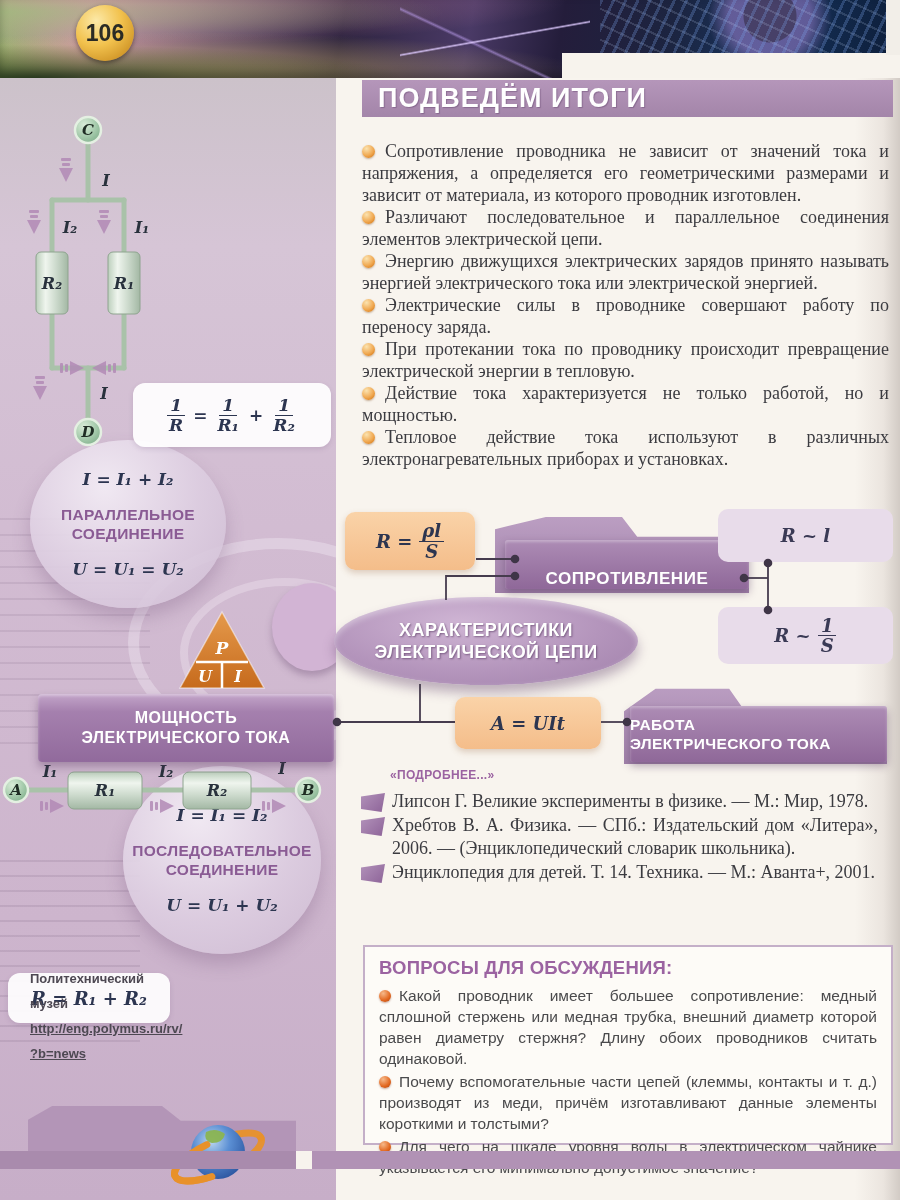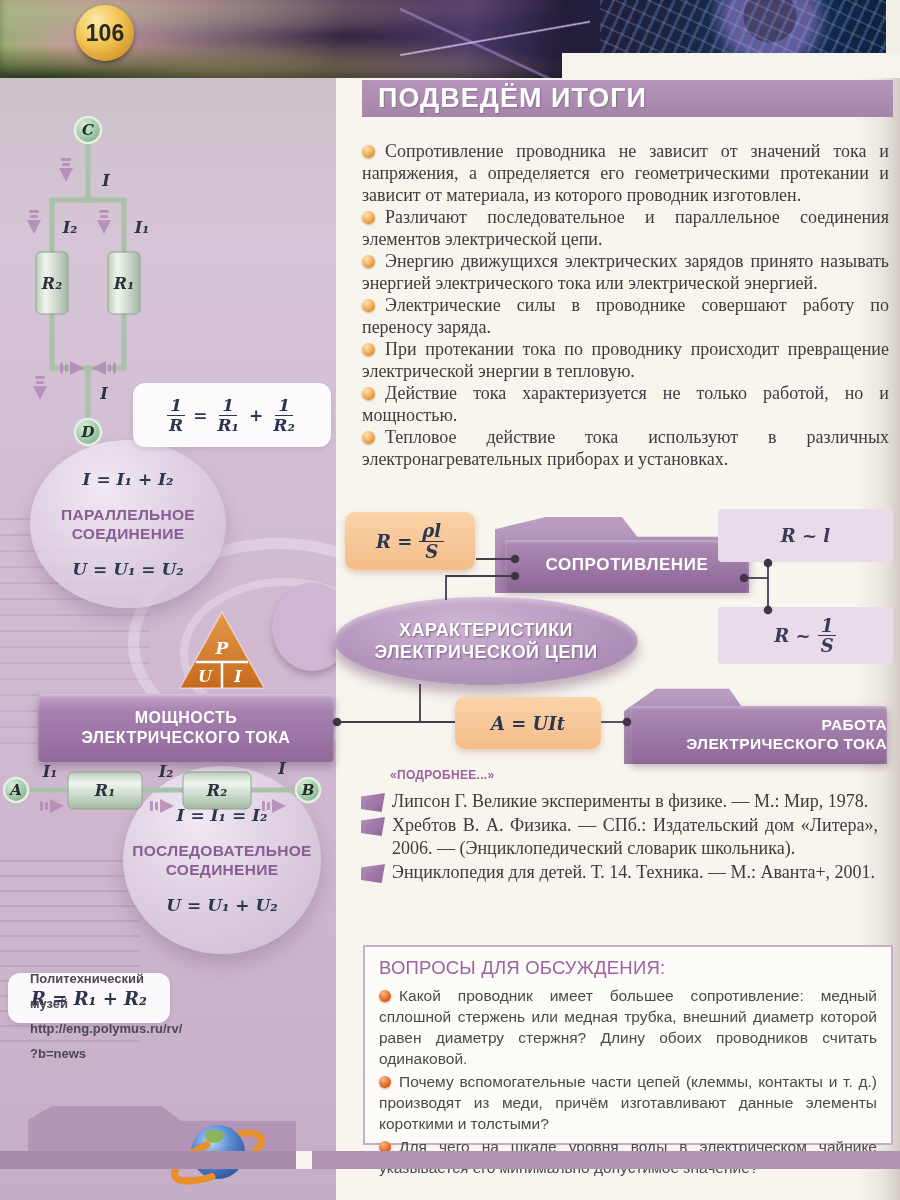--- a/index.html
+++ b/index.html
@@ -59,21 +59,21 @@
 
   
   .wbox{background:rgba(255,255,255,.92);border-radius:12px;display:flex;align-items:center;justify-content:center;
     gap:7px;font-family:"DejaVu Serif",serif;font-style:italic;font-weight:bold;color:#2c3550;
     box-shadow:0 2px 5px rgba(120,90,130,.2);}
   .par-formula{left:133px;top:305px;width:198px;height:64px;font-size:17px;}
   .ser-formula{left:8px;top:895px;width:162px;height:50px;font-size:18px;}
 
   
   .museum{left:30px;top:888px;width:270px;color:#4d4852;font-size:13px;line-height:25px;font-weight:bold;}
-  .museum .url-line{}
+  .museum .url-line{text-decoration:underline;}
 
   .bottom-tab{left:28px;top:1028px;width:268px;height:46px;background:#af90b4;opacity:.85;
     clip-path:polygon(0 100%,0 30%,9% 0,50% 0,57% 32%,100% 32%,100% 100%);}
   .globe{left:166px;top:1032px;width:104px;height:88px;}
 
   
   .page{left:336px;top:78px;width:564px;height:1122px;
     background:linear-gradient(90deg,#f8f4ee 0%,#f8f4ee 92%,#ebe5df 97%,#d2cbc5 100%);}
 
   .header-bar{left:362px;top:80px;width:531px;height:37px;
@@ -89,43 +89,43 @@
     box-shadow:0 1px 2px rgba(120,70,20,.4);}
 
   
   .obox{background:linear-gradient(180deg,#fad3a8,#f4bd8a);border-radius:10px;
     display:flex;align-items:center;justify-content:center;gap:7px;
     color:#2c3550;font-family:"DejaVu Serif",serif;font-style:italic;font-weight:bold;
     box-shadow:0 3px 6px rgba(150,100,60,.28);}
   .rho-box{left:345px;top:512px;width:130px;height:58px;font-size:18px;}
   .auit-box{left:455px;top:697px;width:146px;height:52px;font-size:18px;}
 
-  .lbox{background:#e8dcea;border-radius:4px;display:flex;align-items:center;justify-content:center;gap:7px;
+  .lbox{background:#e8dcea;border-radius:10px;display:flex;align-items:center;justify-content:center;gap:7px;
     color:#3a3a55;font-family:"DejaVu Serif",serif;font-style:italic;font-weight:bold;}
   .rl-box{left:718px;top:509px;width:175px;height:53px;font-size:18px;}
   .rs-box{left:718px;top:607px;width:175px;height:57px;font-size:18px;}
 
   .frac{display:inline-flex;flex-direction:column;align-items:center;line-height:1.08;}
   .frac .fnum{padding:0 3px;border-bottom:1.6px solid currentColor;}
   .frac .fden{padding:0 3px;}
 
   .folder-back{background:linear-gradient(180deg,#bb9ec2,#a081a9);}
   .res-back{left:495px;top:517px;width:254px;height:76px;
     clip-path:polygon(0 100%,0 16%,20% 0,50% 0,56% 26%,100% 26%,100% 100%);}
   .res-front{left:505px;top:540px;width:244px;height:49px;border-radius:3px;
     background:linear-gradient(180deg,#ad8cb5,#8f6899);
     box-shadow:0 4px 8px rgba(80,50,90,.4), inset 0 2px 3px rgba(255,255,255,.3);
-    display:flex;align-items:center;justify-content:center;
+    display:flex;align-items:flex-end;justify-content:center;
     color:#fff;font-weight:bold;font-size:17px;letter-spacing:.6px;}
   .work-back{left:624px;top:684px;width:263px;height:80px;
     clip-path:polygon(0 100%,0 34%,12% 6%,40% 6%,46% 34%,100% 34%,100% 100%);}
   .work-front{left:630px;top:706px;width:257px;height:56px;border-radius:3px;
     background:linear-gradient(180deg,#ad8cb5,#8f6899);
     box-shadow:0 4px 8px rgba(80,50,90,.4), inset 0 2px 3px rgba(255,255,255,.3);
-    display:flex;flex-direction:column;align-items:flex-end;justify-content:center;
+    display:flex;flex-direction:column;align-items:flex-start;justify-content:center;
     color:#fff;font-weight:bold;font-size:15.5px;line-height:19px;letter-spacing:.4px;}
   .power-banner{left:38px;top:694px;width:296px;height:68px;border-radius:4px;
     background:linear-gradient(180deg,#c3a5c9 0%,#a580ae 26%,#916a9c 100%);
     box-shadow:0 5px 9px rgba(80,50,90,.35), inset 0 2px 3px rgba(255,255,255,.35);
     color:#fff;font-weight:bold;display:flex;flex-direction:column;align-items:center;justify-content:center;
     font-size:16px;line-height:20px;letter-spacing:.5px;}
 
   .center-ellipse{left:334px;top:597px;width:304px;height:88px;border-radius:50%;
     background:radial-gradient(ellipse at 42% 30%, #cfb5d4, #b495bc 55%, #a080aa);
     box-shadow:0 8px 12px rgba(100,70,110,.4), inset 0 3px 6px rgba(255,255,255,.4);
@@ -141,21 +141,21 @@
   .more-list{left:392px;top:790px;width:498px;font-family:"Liberation Serif",serif;
     font-size:18px;line-height:23px;color:#3b3b40;text-align:justify;}
   .more-item{position:relative;margin:0 12px 1px 0;}
   .ribbon{position:absolute;left:-31px;top:3px;width:24px;height:19px;
     background:linear-gradient(135deg,#b292ba,#8d6398);
     clip-path:polygon(0 18%,100% 0,86% 100%,0 84%);}
 
   
   .qbox{left:363px;top:945px;width:530px;height:200px;background:#fdfbf7;
     border:2px solid #c4afc8;padding:10px 14px 8px 14px;}
-  .q-title{color:#9b63a1;font-weight:normal;font-size:18.5px;margin:0 0 6px 0;letter-spacing:.2px;}
+  .q-title{color:#9b63a1;font-weight:bold;font-size:18.5px;margin:0 0 6px 0;letter-spacing:.2px;}
   .q-item{font-size:15.5px;line-height:21px;color:#4a4a4c;text-align:justify;margin-bottom:2px;}
   .qorb{display:inline-block;width:12px;height:12px;border-radius:50%;margin-right:8px;vertical-align:-1px;
     background:radial-gradient(circle at 35% 28%, #f6b98a, #e2671f 60%, #b84a10 90%);
     box-shadow:0 1px 2px rgba(120,40,10,.4);}
 
   
   .band{left:0;top:1151px;width:900px;height:18px;background:#b192b5;}
   .band-side{left:0;top:1151px;width:296px;height:18px;background:#a98bad;}
   .band-gap{left:296px;top:1151px;width:16px;height:18px;background:#f7f3ed;}
 
@@ -328,21 +328,21 @@
     <text class="svg-label" x="282" y="774" text-anchor="middle">I</text>
     <text class="svg-label" x="105" y="796" text-anchor="middle">R₁</text>
     <text class="svg-label" x="217" y="796" text-anchor="middle">R₂</text>
   </svg>
 
   <div class="abs header-bar">
     <span>ПОДВЕДЁМ ИТОГИ</span>
   </div>
 
   <div class="abs bullets">
-    <div class="item"><span class="orb"></span><span>Сопротивление проводника не зависит от значений тока и напряжения, а определяется его геометрическими протекании и зависит от материала, из которого проводник изготовлен.</span></div>
+    <div class="item"><span class="orb"></span><span>Сопротивление проводника не зависит от значений тока и напряжения, а определяется его геометрическими размерами и зависит от материала, из которого проводник изготовлен.</span></div>
     <div class="item"><span class="orb"></span><span>Различают последовательное и параллельное соединения элементов электрической цепи.</span></div>
     <div class="item"><span class="orb"></span><span>Энергию движущихся электрических зарядов принято называть энергией электрического тока или электрической энергией.</span></div>
     <div class="item"><span class="orb"></span><span>Электрические силы в проводнике совершают работу по переносу заряда.</span></div>
     <div class="item"><span class="orb"></span><span>При протекании тока по проводнику происходит превращение электрической энергии в тепловую.</span></div>
     <div class="item"><span class="orb"></span><span>Действие тока характеризуется не только работой, но и мощностью.</span></div>
     <div class="item"><span class="orb"></span><span>Тепловое действие тока используют в различных электронагревательных приборах и установках.</span></div>
   </div>
 
   <div class="abs obox rho-box">
     <span>R =</span>

